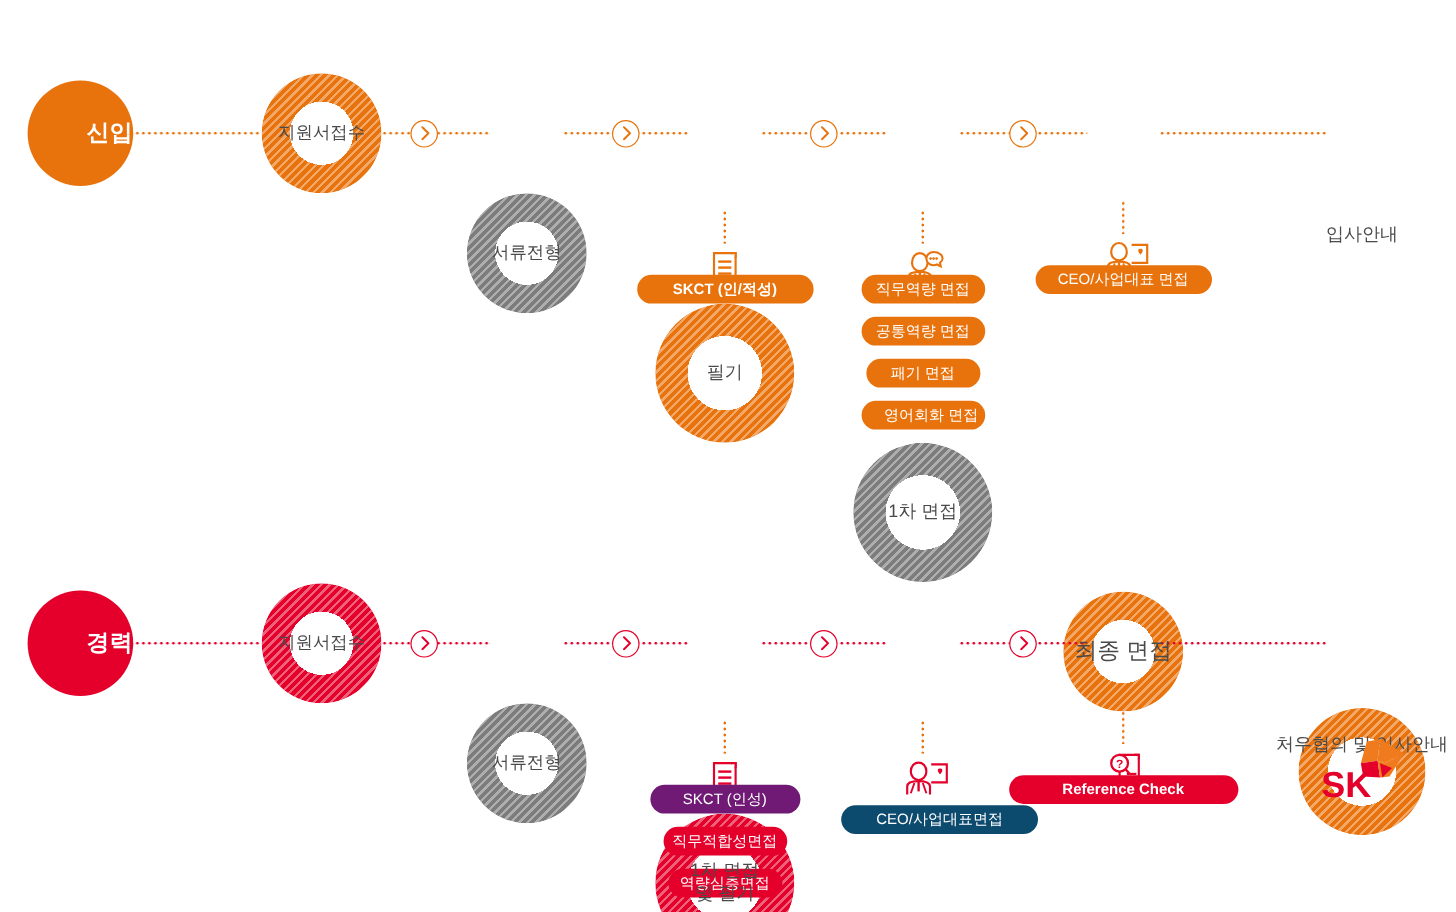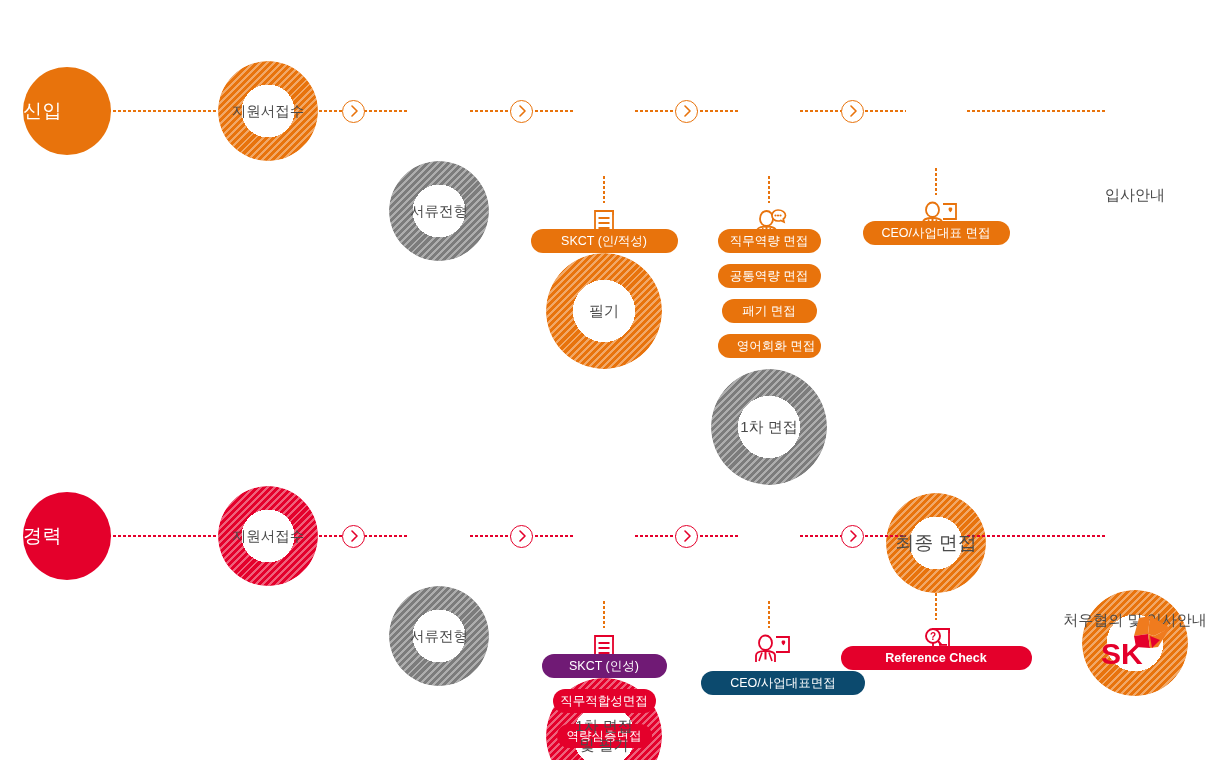--- a/index.html
+++ b/index.html
@@ -20,22 +20,22 @@
     position:absolute;height:2px;top:110px;
     background-image:radial-gradient(circle, currentColor 45%, transparent 50%);
     background-size:5px 2px;background-repeat:repeat-x;
   }
   .row-exp .hline{top:110px;}
 
   
   .node{position:absolute;}
   .circ-solid{
     border-radius:50%;
-    display:flex;align-items:center;justify-content:flex-start;
-    color:#ffffff;font-weight:normal;letter-spacing:.5px;
+    display:flex;align-items:center;justify-content:flex-end;
+    color:#ffffff;font-weight:bold;letter-spacing:.5px;
   }
 
   
   .circ-ring{
     border-radius:50%;
     display:flex;align-items:center;justify-content:center;
     box-sizing:border-box;
     position:relative;
     background:#ffffff;
   }
@@ -172,21 +172,21 @@
       </div>
       <div class="vline" style="left: 603px; top: 175px; height: 28px;"></div>
       <div class="badge-icon" style="left: 580px; top: 205px;"><svg viewBox="0 0 48 34" width="48" height="34">
           <path d="M15,6 L33,6 L33,30 L15,30 Z" fill="#fff" stroke="#E8730C" stroke-width="1.8"></path>
           <path d="M29,6 L33,6 L33,10" fill="#fff" stroke="#E8730C" stroke-width="1.8"></path>
           <rect x="18.5" y="12" width="11" height="2" fill="#E8730C"></rect>
           <rect x="18.5" y="17" width="11" height="2" fill="#E8730C"></rect>
           <rect x="18.5" y="22" width="11" height="2" fill="#E8730C"></rect>
           <rect x="18.5" y="26" width="11" height="2" fill="#E8730C"></rect>
         </svg></div>
-      <div class="badge" style="background: rgb(232, 115, 12); top: 229px; width: 147px; left: 530.5px;">SKCT (인/적성)</div>
+      <div class="badge" style="background: rgb(232, 115, 12); top: 229px; width: 147px; left: 530.5px; font-weight: bold;">SKCT (인/적성)</div>
       <div class="vline" style="left: 768px; top: 175px; height: 28px;"></div>
       <div class="badge-icon" style="left: 745px; top: 205px;"><svg viewBox="0 0 48 34" width="48" height="34">
           <path d="M15,14 C15,9 18,6 21.5,6 C25,6 28,9 28,14 C28,18 25,21 21.5,21 C18,21 15,18 15,14 Z" fill="#fff" stroke="#E8730C" stroke-width="1.8"></path>
           <path d="M12,32 L12,26 C12,23 16,21.5 21.5,21.5 C27,21.5 31,23 31,26 L31,32" fill="none" stroke="#E8730C" stroke-width="1.8"></path>
           <rect x="20.5" y="22" width="2" height="8" fill="#E8730C"></rect>
           <path d="M18,23 L15,31 M25,23 L28,31" fill="none" stroke="#E8730C" stroke-width="1.6"></path>
           <path d="M33,5 C29.5,5 27,7.5 27,10.5 C27,13.5 29.5,16 33,16 C34,16 35,15.8 35.8,15.4 L39,17 L38.3,14 C39.6,13 40.5,11.8 40.5,10.5 C40.5,7.5 37.5,5 33,5 Z" fill="#fff" stroke="#E8730C" stroke-width="1.7"></path>
           <circle cx="30.5" cy="10.5" r="1.1" fill="#E8730C"></circle>
           <circle cx="33" cy="10.5" r="1.1" fill="#E8730C"></circle>
           <circle cx="35.5" cy="10.5" r="1.1" fill="#E8730C"></circle>

